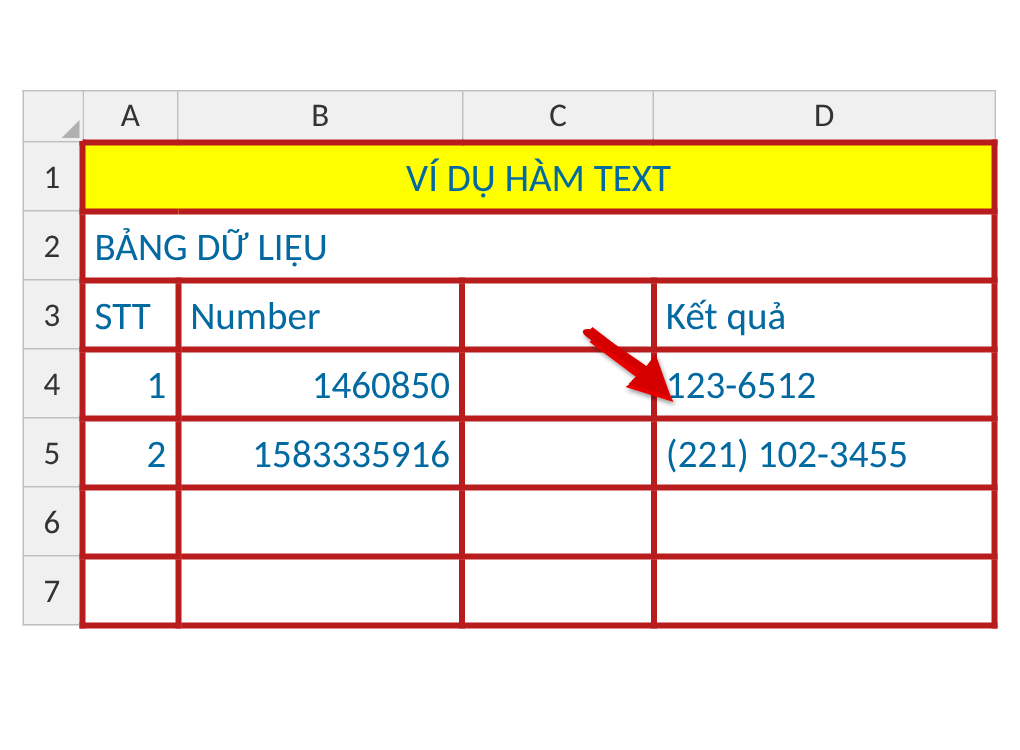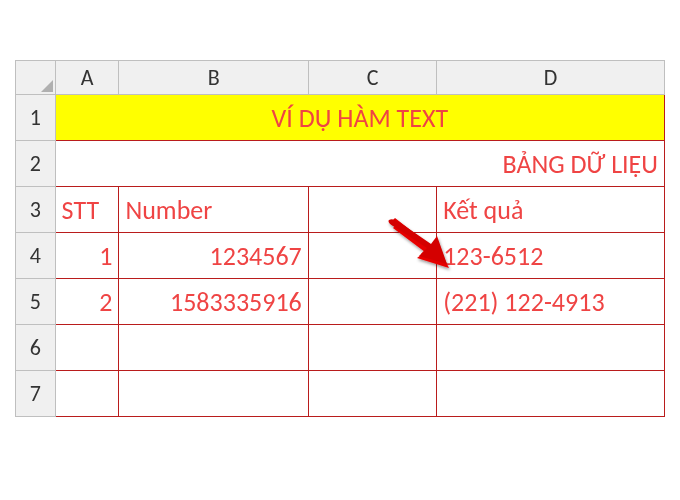--- a/index.html
+++ b/index.html
@@ -56,35 +56,35 @@
     td.rowhdr {
       background: #f0f0f0;
       border: 1px solid #bfbfbf;
       text-align: center;
       font-size: 22px;
       color: #333;
       height: 46px;
       padding: 0;
     }
     td.cell {
-      border: 1px solid #b91c1c;
+      border: 4px solid #b91c1c;
       font-size: 26px;
-      color: #ef4444;
+      color: #0369a1;
       padding: 2px 6px;
       height: 46px;
       vertical-align: middle;
     }
     td.yellow {
       background: #ffff00;
       font-weight: 400;
       text-align: center;
       font-size: 26px;
     }
     td.subtitle {
-      text-align: right;
+      text-align: left;
       font-size: 26px;
     }
     td.left { text-align: left; }
     td.right { text-align: right; }
     
     .arrow {
       position: absolute;
       top: 158px;
       left: 372px;
       pointer-events: none;
@@ -122,30 +122,30 @@
   <tr>
     <td class="rowhdr">3</td>
     <td class="cell left">STT</td>
     <td class="cell left">Number</td>
     <td class="cell"></td>
     <td class="cell left">Kết quả</td>
   </tr>
   <tr>
     <td class="rowhdr">4</td>
     <td class="cell right">1</td>
-    <td class="cell right">1234567</td>
+    <td class="cell right">1460850</td>
     <td class="cell"></td>
     <td class="cell left">123-6512</td>
   </tr>
   <tr>
     <td class="rowhdr">5</td>
     <td class="cell right">2</td>
     <td class="cell right">1583335916</td>
     <td class="cell"></td>
-    <td class="cell left">(221) 122-4913</td>
+    <td class="cell left">(221) 102-3455</td>
   </tr>
   <tr>
     <td class="rowhdr">6</td>
     <td class="cell"></td>
     <td class="cell"></td>
     <td class="cell"></td>
     <td class="cell"></td>
   </tr>
   <tr>
     <td class="rowhdr">7</td>

